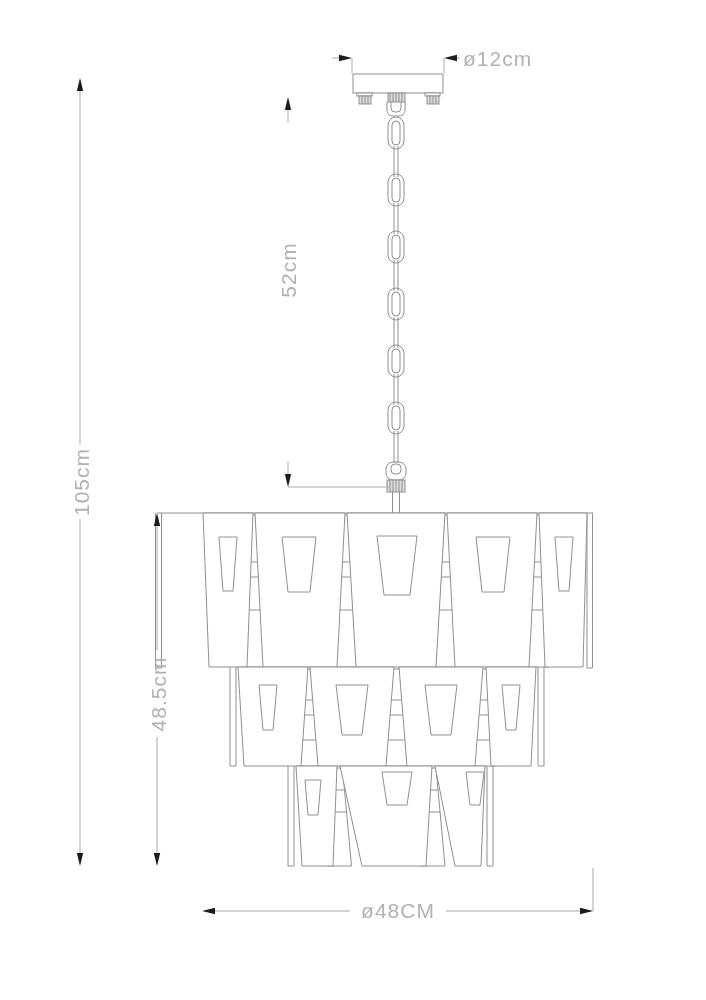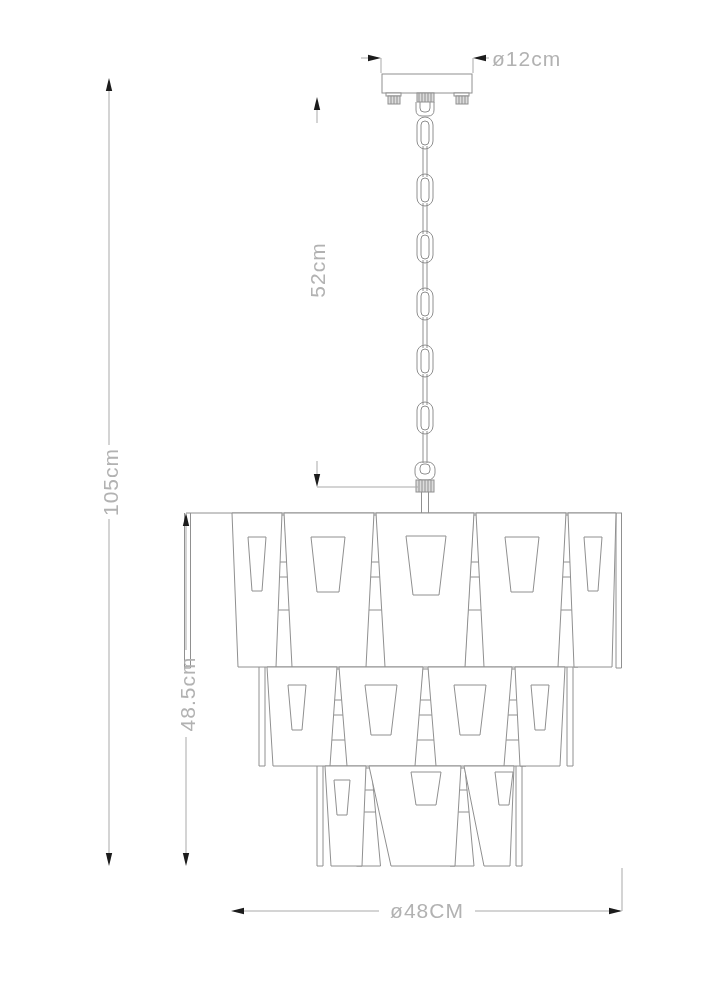--- a/index.html
+++ b/index.html
@@ -1,16 +1,16 @@
 <!DOCTYPE html>
 <html><head>
 <meta charset="utf-8">
 <style>
   html,body{margin:0;padding:0;background:#ffffff;}
-  .stage{width:640px;height:1000px;position:relative;background:#fff;overflow:hidden;margin-left:29px;}
+  .stage{width:640px;height:1000px;position:relative;background:#fff;overflow:hidden;}
   svg{display:block;}
   .ln{fill:none;stroke:#909090;stroke-width:1;}
   .lnw{fill:#ffffff;stroke:#909090;stroke-width:1;}
   .dim{fill:none;stroke:#a9a9a9;stroke-width:1;}
   .arr{fill:#1c1c1c;stroke:none;}
   .hatch{fill:#dcdcdc;stroke:#909090;stroke-width:1;}
   .dimtxt{
     font-family:"Liberation Sans","DejaVu Sans",sans-serif;
     font-size:21px;
     letter-spacing:1px;

